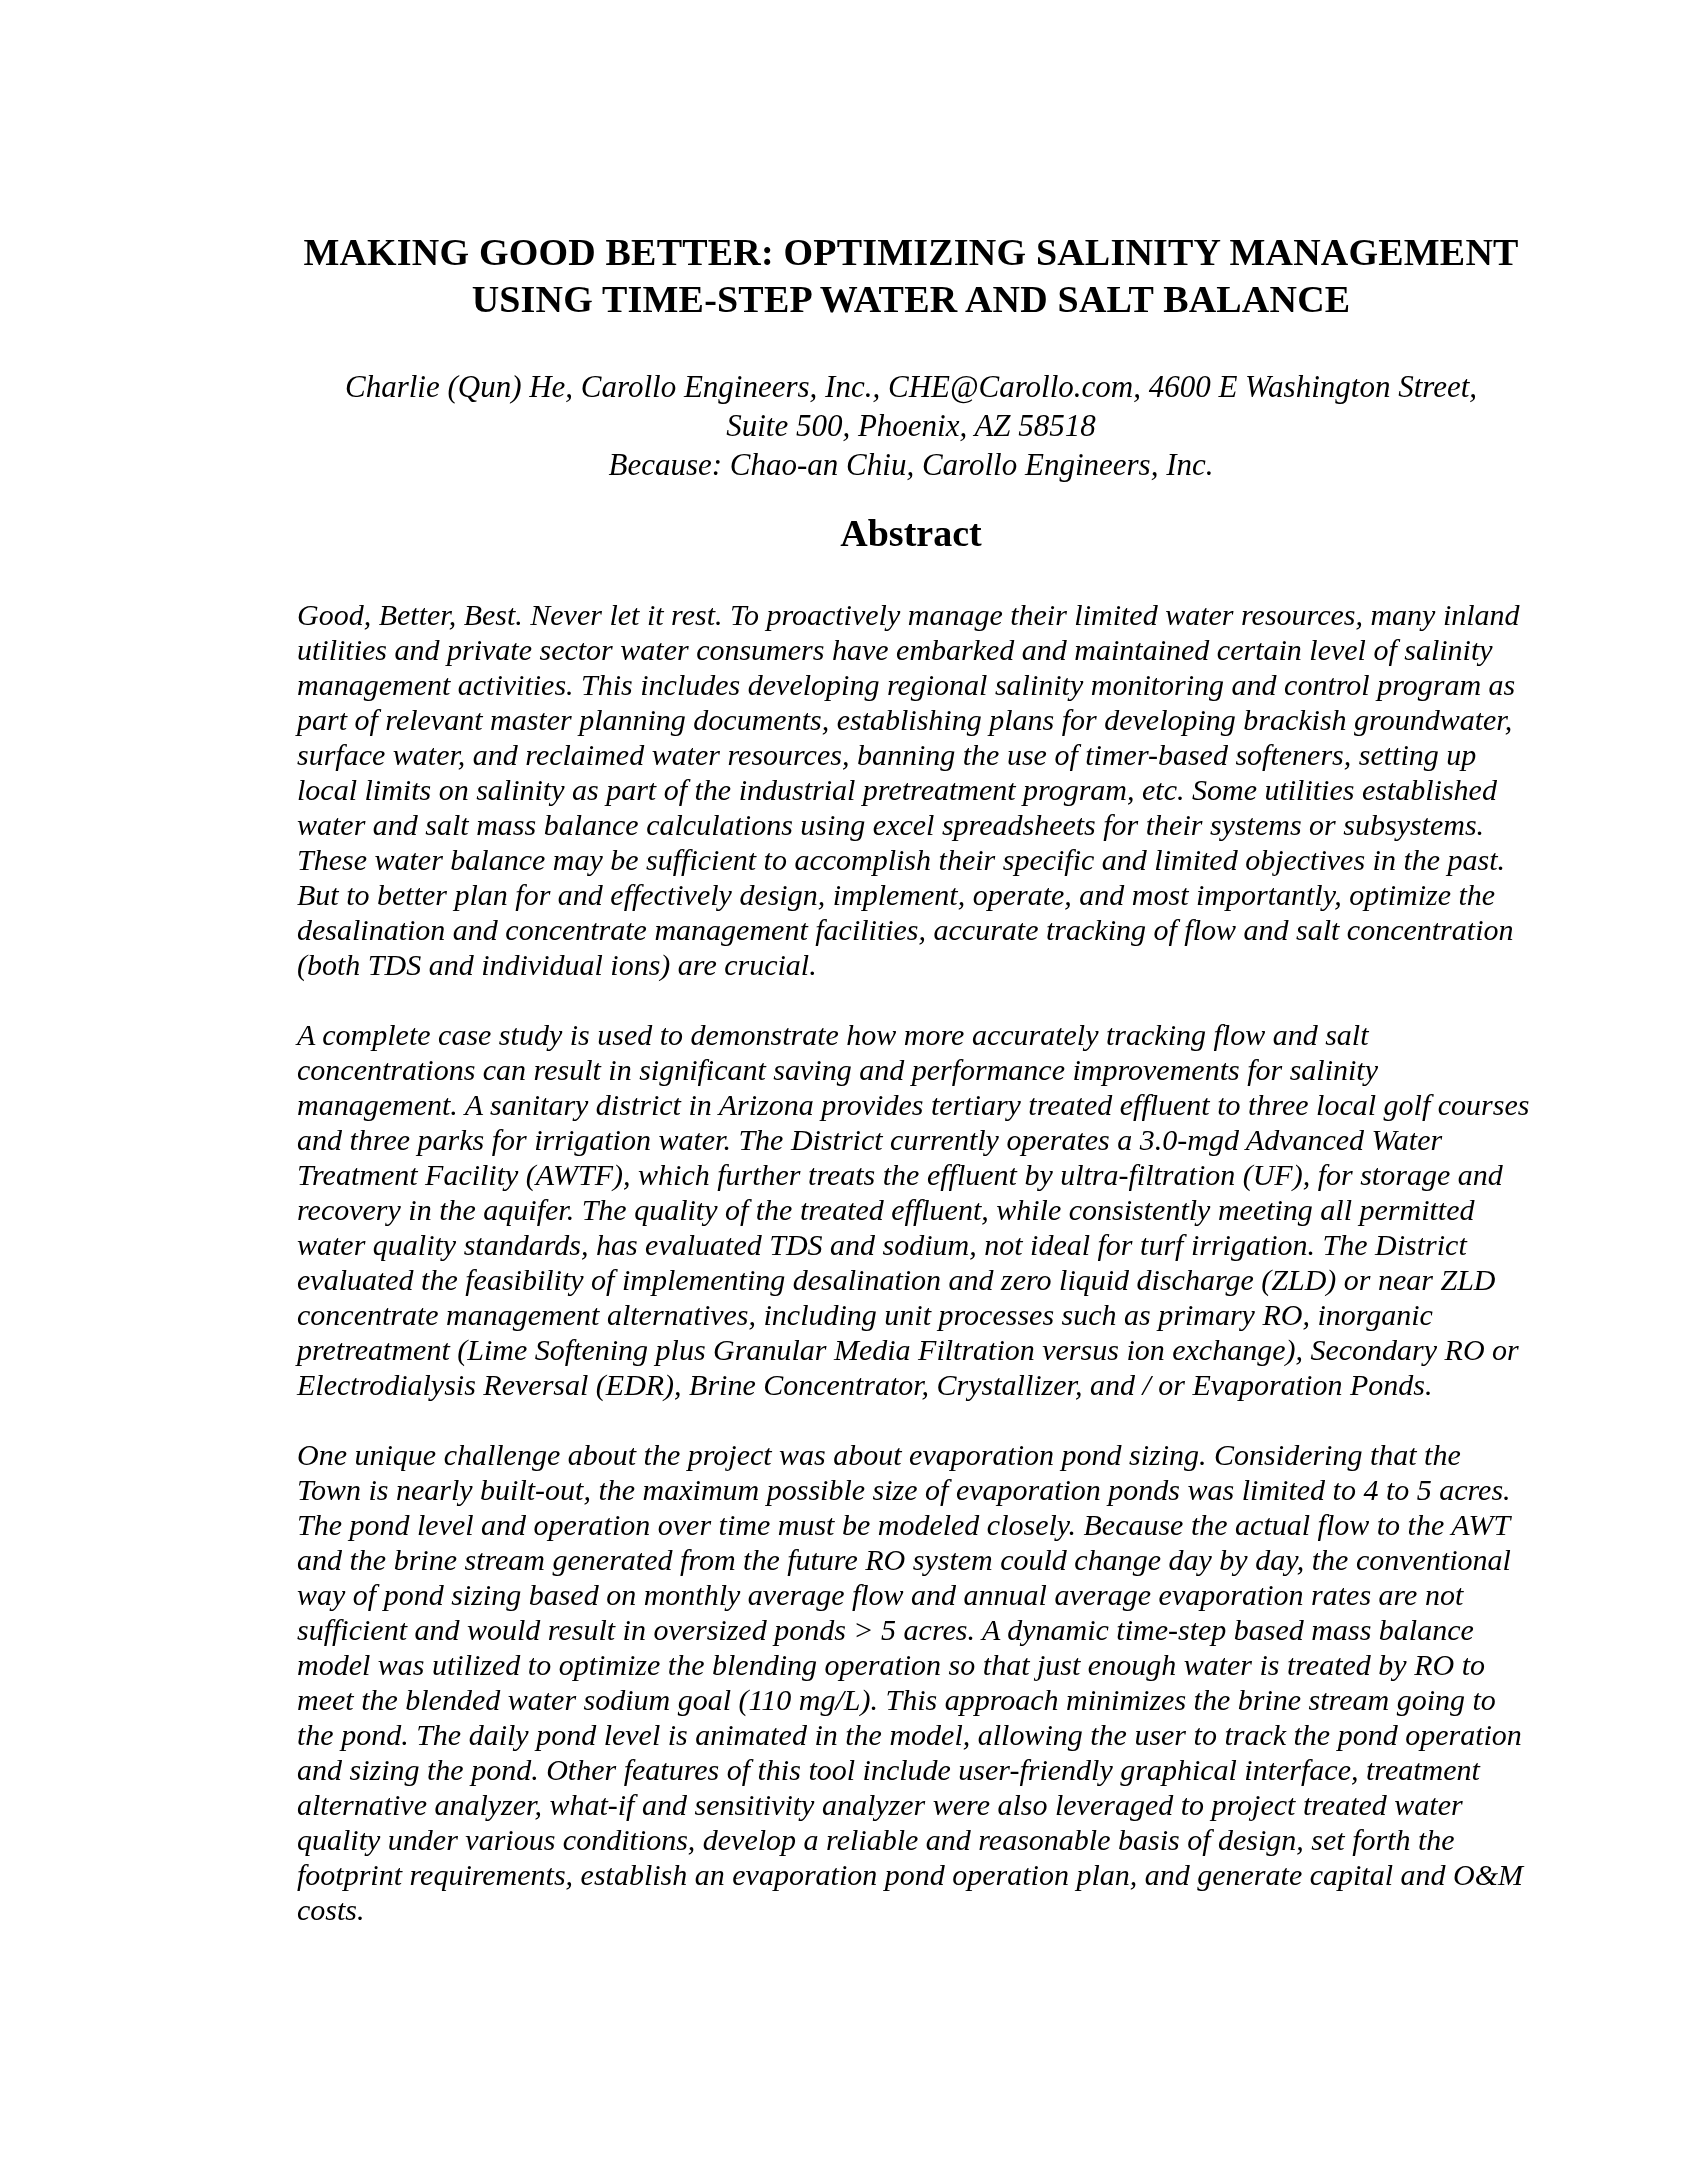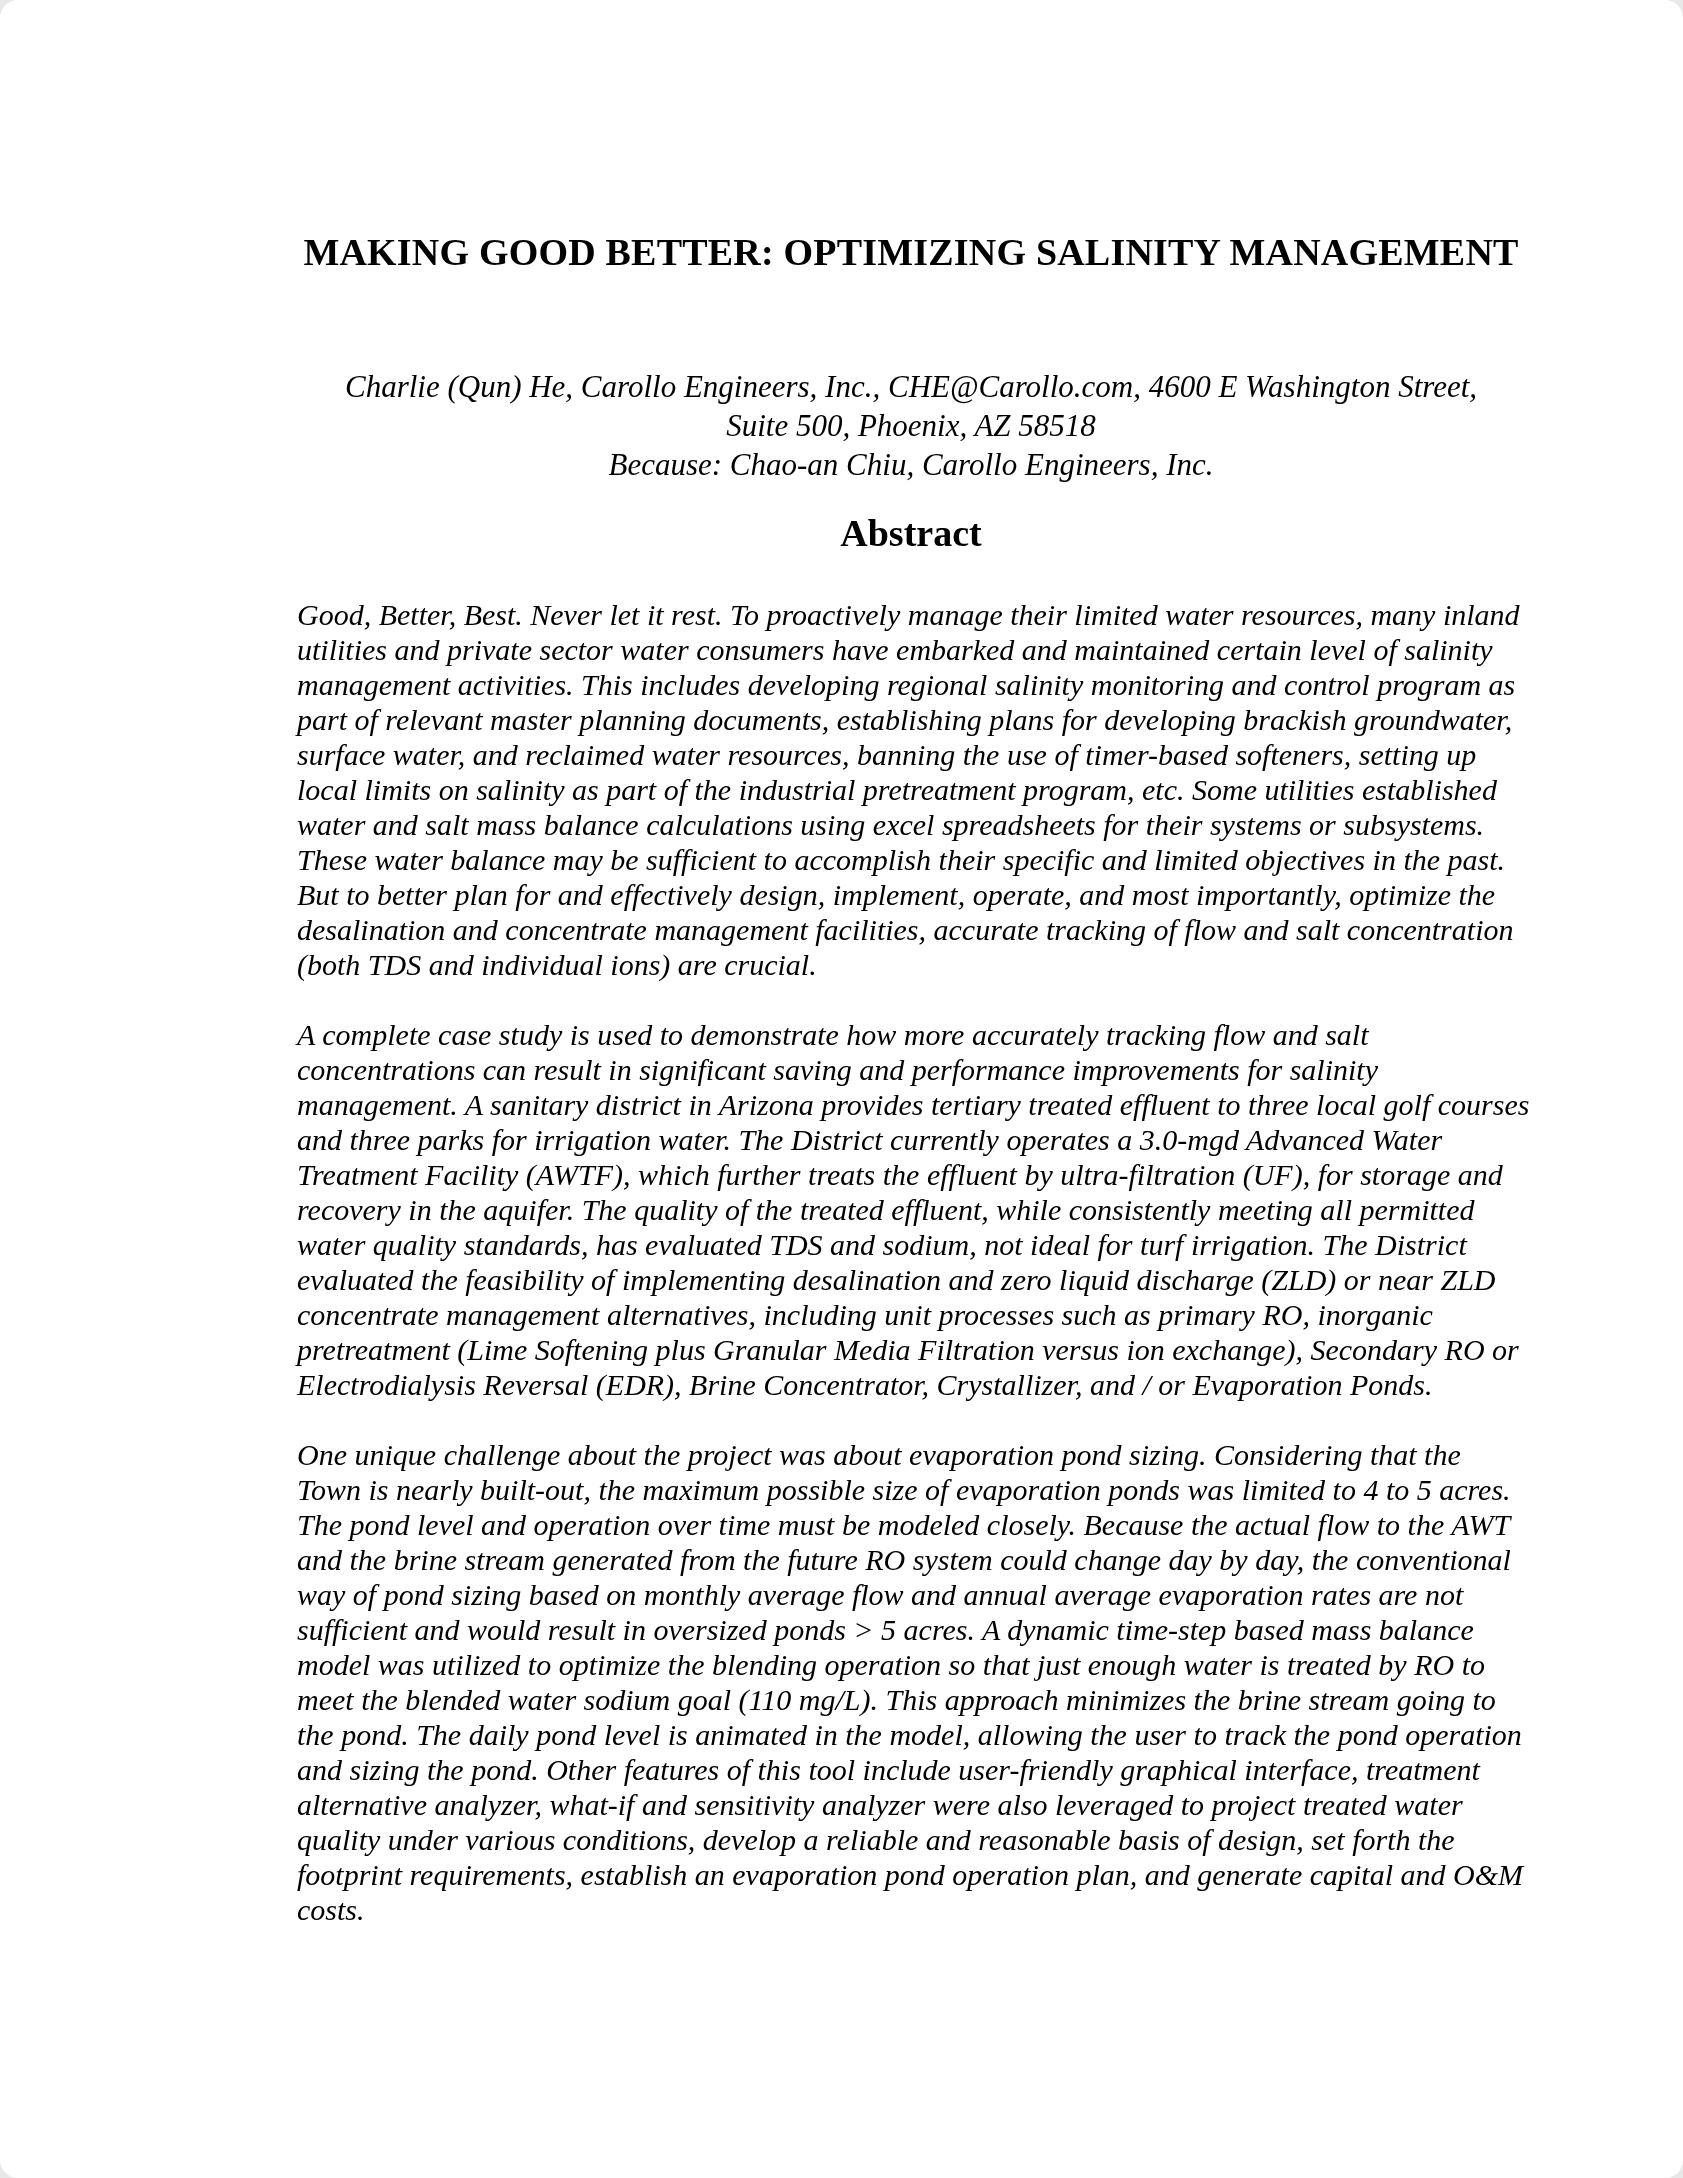--- a/index.html
+++ b/index.html
@@ -9,21 +9,20 @@
   }
   .page {
     position: relative;
     width: 1683px;
     height: 2178px;
     margin: 0 auto;
     background: #ffffff;
     color: #000000;
     font-family: "Liberation Serif", "DejaVu Serif", serif;
     overflow: hidden;
-    border-radius: 18px;
   }
   .paper-title {
     position: absolute;
     left: 297px;
     top: 229px;
     width: 1228px;
     text-align: center;
     font-weight: bold;
     font-size: 38px;
     line-height: 47px;
@@ -64,20 +63,21 @@
     padding: 0;
   }
 </style>
 </head>
 <body>
 
 <div class="page">
 
   <div class="paper-title">
     <div>MAKING GOOD BETTER: OPTIMIZING SALINITY MANAGEMENT</div>
+    <div>USING TIME-STEP WATER AND SALT BALANCE</div>
   </div>
 
   <div class="author-block">
     <div>Charlie (Qun) He, Carollo Engineers, Inc., CHE@Carollo.com, 4600 E Washington Street,</div>
     <div>Suite 500, Phoenix, AZ 58518</div>
     <div>Because: Chao-an Chiu, Carollo Engineers, Inc.</div>
   </div>
 
   <div class="abstract-heading">Abstract</div>
 

